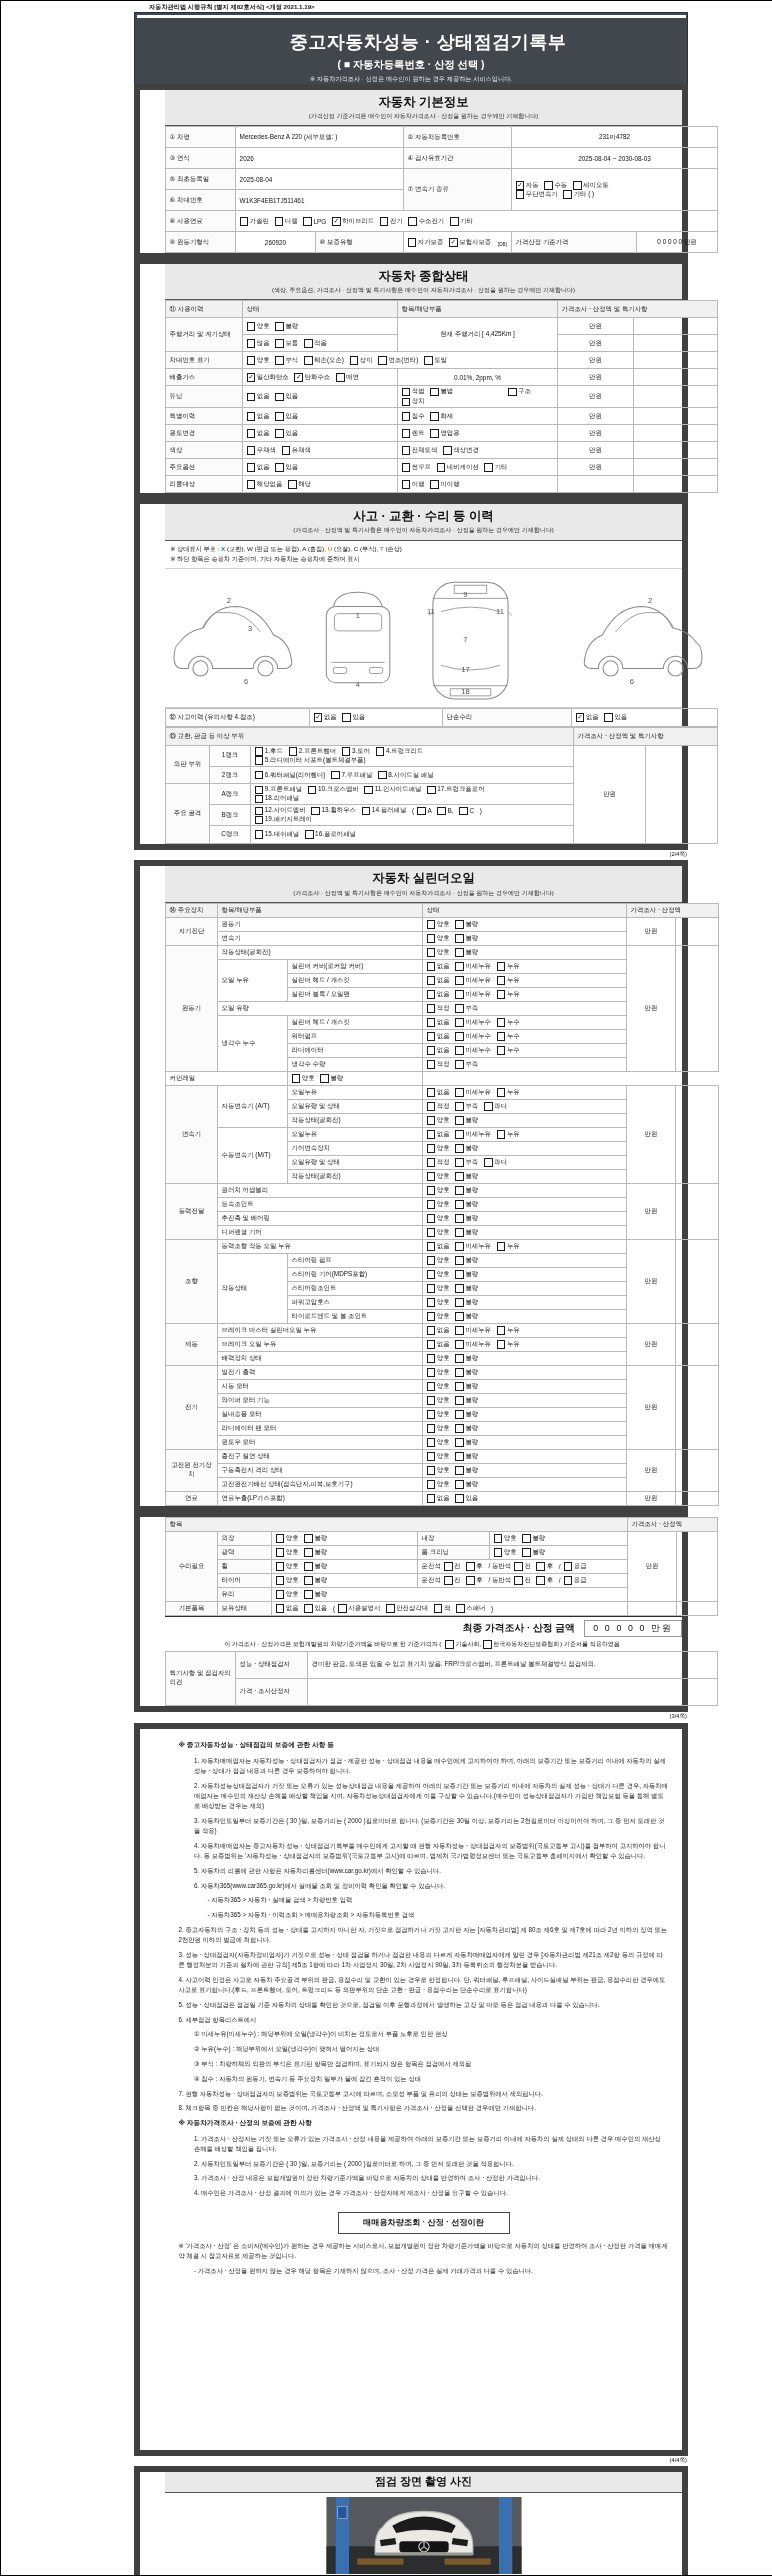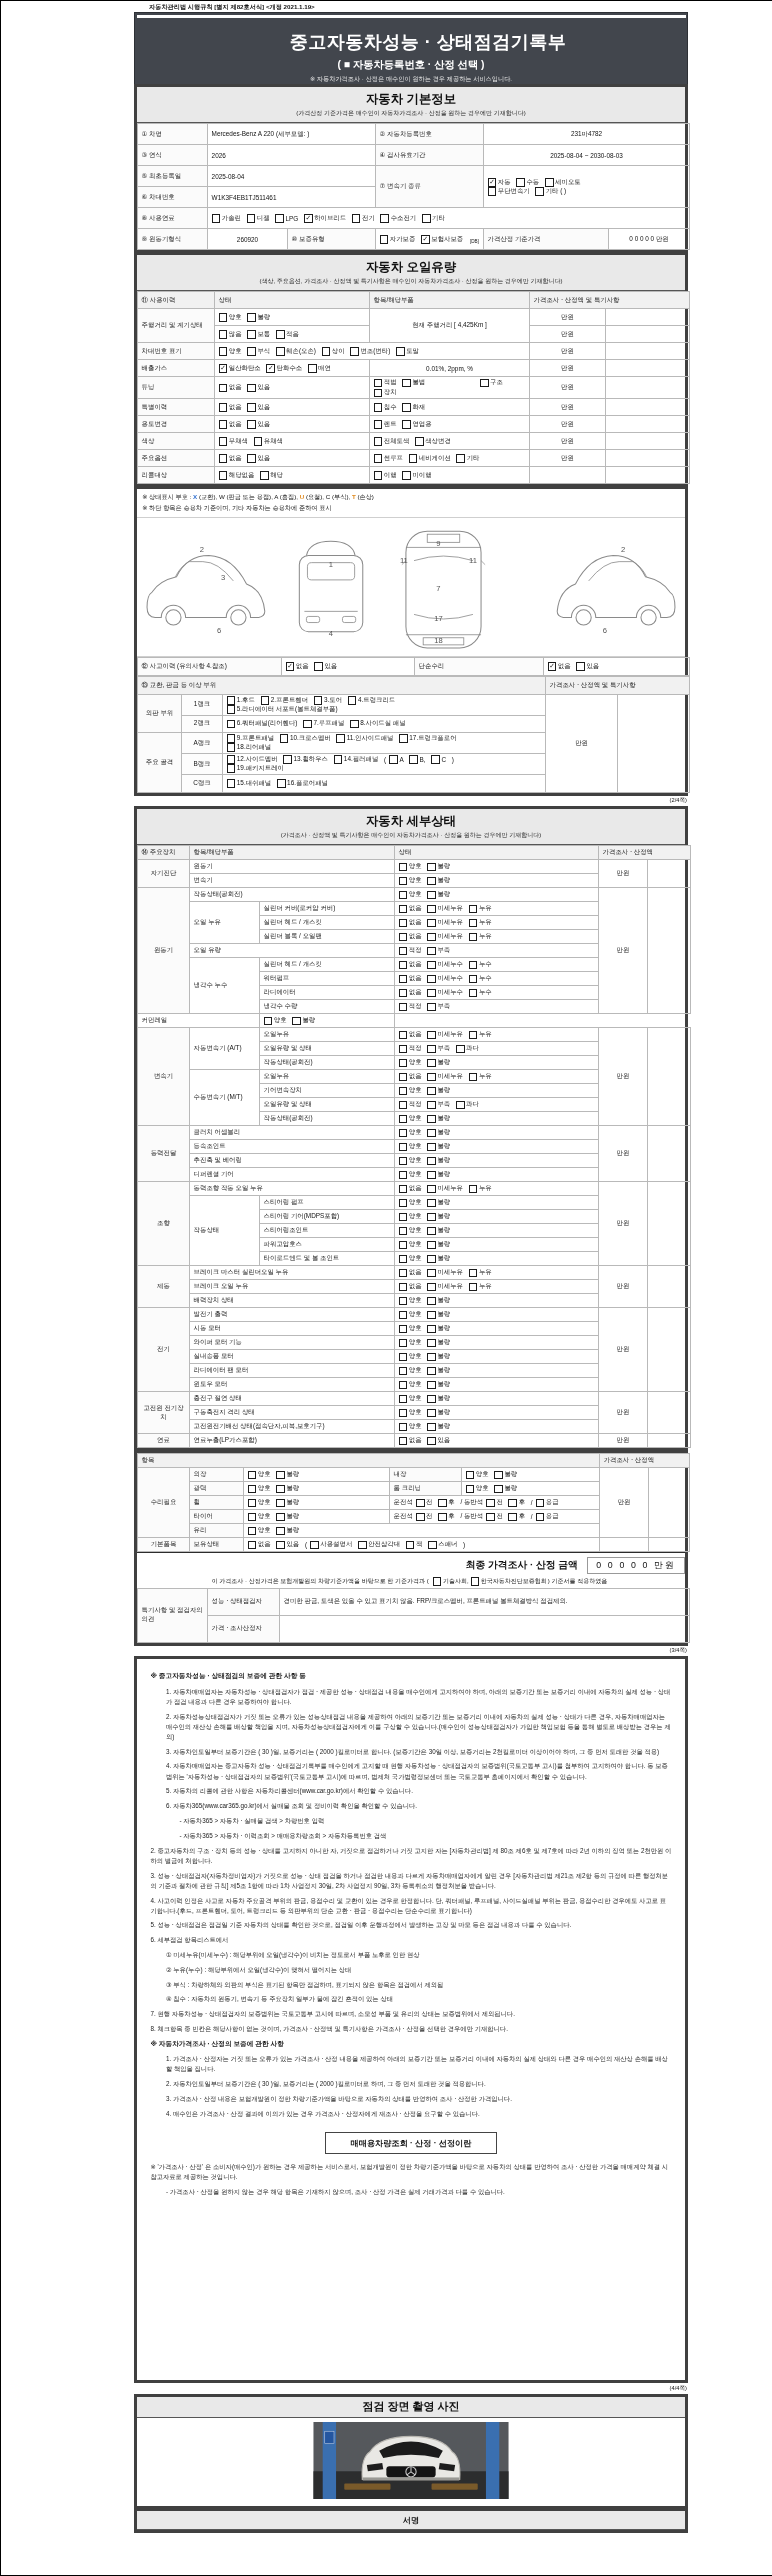--- a/index.html
+++ b/index.html
@@ -10,21 +10,21 @@
 
   
   .hdr{margin-top:11.3px;background:#42464d;color:#fff;border:0.5px solid #2d3035;}
   .hdr-topbar{height:3.1px;background:#fff;margin:1.5px 1.5px 0 1.5px;}
   .hdr-title{font-size:18px;font-weight:bold;text-align:center;margin-top:12.4px;letter-spacing:0.5px;padding-left:34px;}
   .hdr-sub{font-size:10.3px;font-weight:bold;text-align:center;margin-top:4.1px;}
   .hdr-note{font-size:6.2px;text-align:center;margin-top:2.6px;color:#e8e8e8;}
   .doc-no{font-size:7.2px;font-weight:bold;text-align:left;padding:8.2px 0 4.6px 6.2px;}
 
   
-  .sec{border:3px solid #404040;margin-top:-1px;background:#fff;box-sizing:border-box;}
+  .sec{border:6px solid #404040;margin-top:-1px;background:#fff;box-sizing:border-box;padding-left:25px;}
   .band{background:#e9e9e9;border-bottom:0.5px solid #555;text-align:center;padding:3.6px 0 4.1px;}
   .band .bt{font-size:12.4px;font-weight:bold;}
   .band .bs{font-size:6px;margin-top:1.5px;color:#222;}
 
   table{border-collapse:collapse;width:552px;table-layout:fixed;font-size:6.4px;}
   td,th{border:0.5px solid #b9b9b9;padding:1px 3.6px;vertical-align:middle;overflow:hidden;box-sizing:border-box;text-align:left;font-weight:normal;}
   th{background:#f1f1f1;}
   .lb{background:#fbfbfb;}
   .lb2{background:#fbfbfb;}
   .gl{background:#fbfbfb;text-align:center;}
@@ -204,21 +204,21 @@
               </td>
               <td class="lb2">가격산정 기준가격</td>
               <td class="vc">0 0 0 0 0 만원</td>
             </tr>
           </tbody>
       </table>
     </div>
 
     <div class="sec">
       <div class="band">
-        <div class="bt">자동차 오일유량</div>
+        <div class="bt">자동차 종합상태</div>
         <div class="bs">(색상, 주요옵션, 가격조사 · 산정액 및 특기사항은 매수인이 자동차가격조사 · 산정을 원하는 경우에만 기재합니다)</div>
       </div>
       <table class="t-summary">
         <colgroup>
             <col style="width:77px">
             <col style="width:155px">
             <col style="width:160px">
             <col style="width:76px">
             <col style="width:84px">
           </colgroup>
@@ -507,20 +507,24 @@
                 </div>
               </td>
               <td></td>
               <td></td>
             </tr>
           </tbody>
       </table>
     </div>
 
     <div class="sec">
+      <div class="band">
+        <div class="bt">사고 · 교환 · 수리 등 이력</div>
+        <div class="bs">(가격조사 · 산정액 및 특기사항은 매수인이 자동차가격조사 · 산정을 원하는 경우에만 기재합니다)</div>
+      </div>
       <div class="accnotes">
         <div>
           <span>※ 상태표시 부호 : </span><span class="code-x">X</span><span> (교환), </span><span>W</span><span> (판금 또는 용접), </span><span>A</span><span> (흠집), </span><span class="code-u">U</span><span> (요철), </span><span>C</span><span> (부식), </span><span class="code-t">T</span><span> (손상)</span>
         </div>
         <div>※ 하단 항목은 승용차 기준이며, 기타 자동차는 승용차에 준하여 표시</div>
       </div>
       <div class="diagram-wrap">
         <svg id="car-diagram-svg" width="546" height="133" viewBox="0 0 1060 262">
           <g fill="none" stroke="#8a8a8a" stroke-width="2">
 
@@ -762,21 +766,21 @@
                 </div>
               </td>
             </tr>
           </tbody>
       </table>
     </div>
     <div class="marker">(2/4쪽)</div>
 
     <div class="sec">
       <div class="band">
-        <div class="bt">자동차 세부상태</div>
+        <div class="bt">자동차 실린더오일</div>
         <div class="bs">(가격조사 · 산정액 및 특기사항은 매수인이 자동차가격조사 · 산정을 원하는 경우에만 기재합니다)</div>
       </div>
       <table class="t-detail">
         <colgroup>
             <col style="width:52px">
             <col style="width:70px">
             <col style="width:135px">
             <col style="width:204px">
             <col style="width:49px">
             <col style="width:43px">

